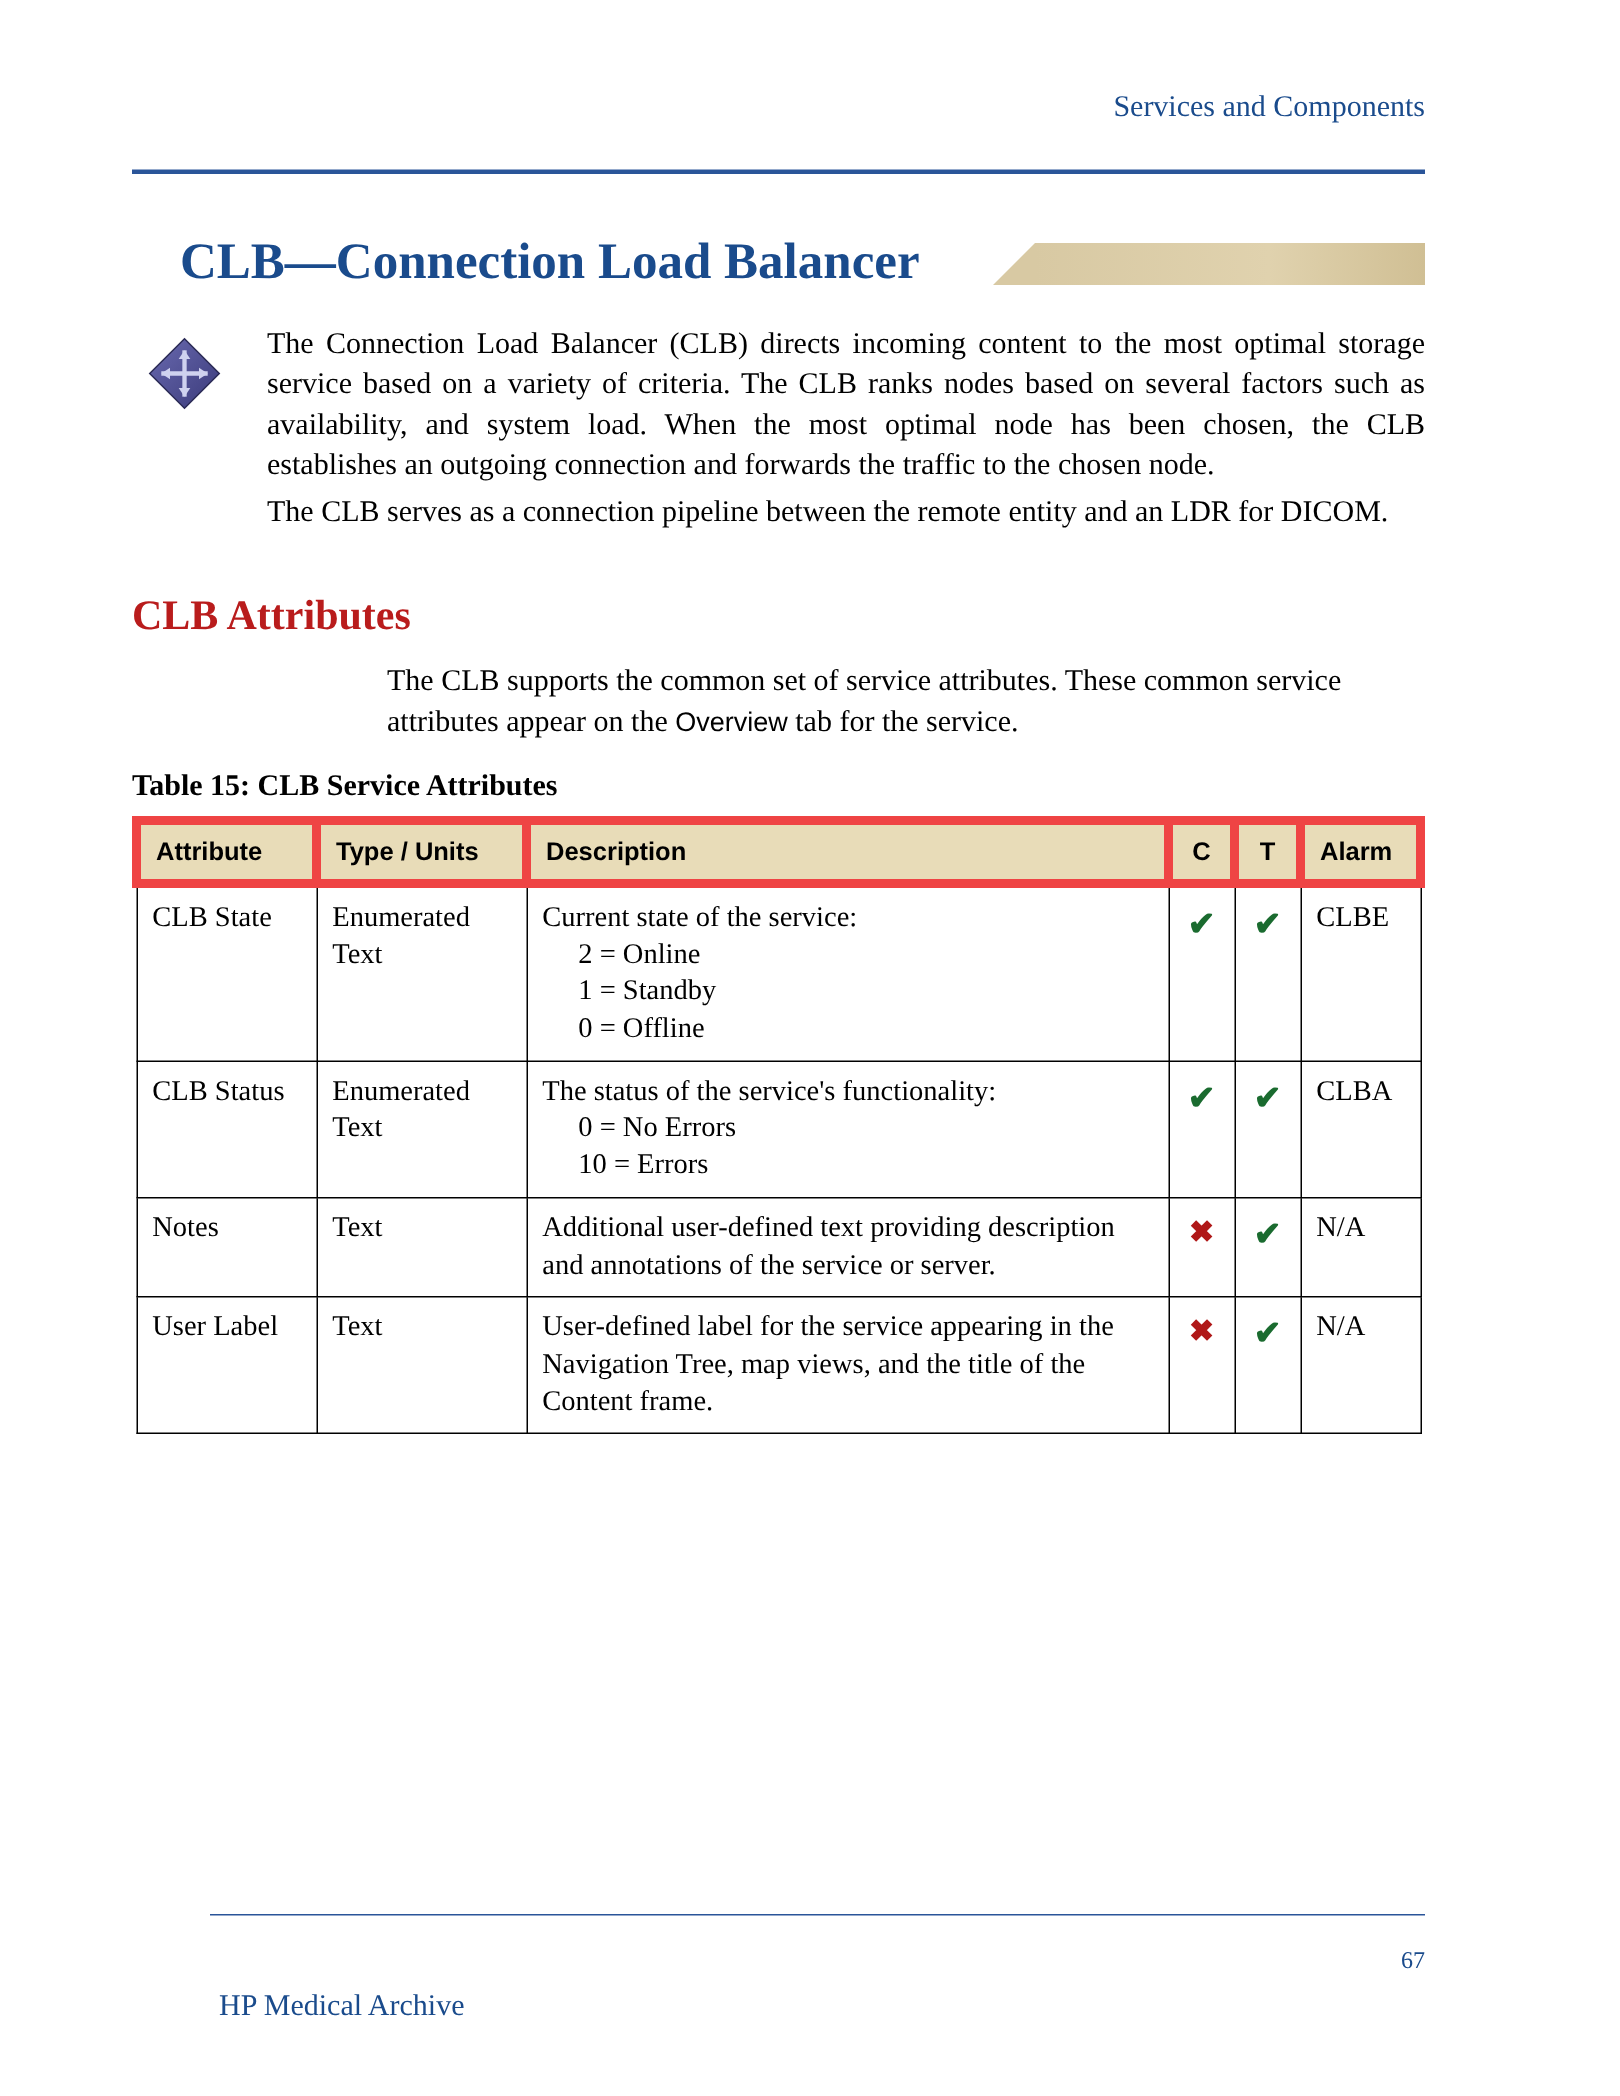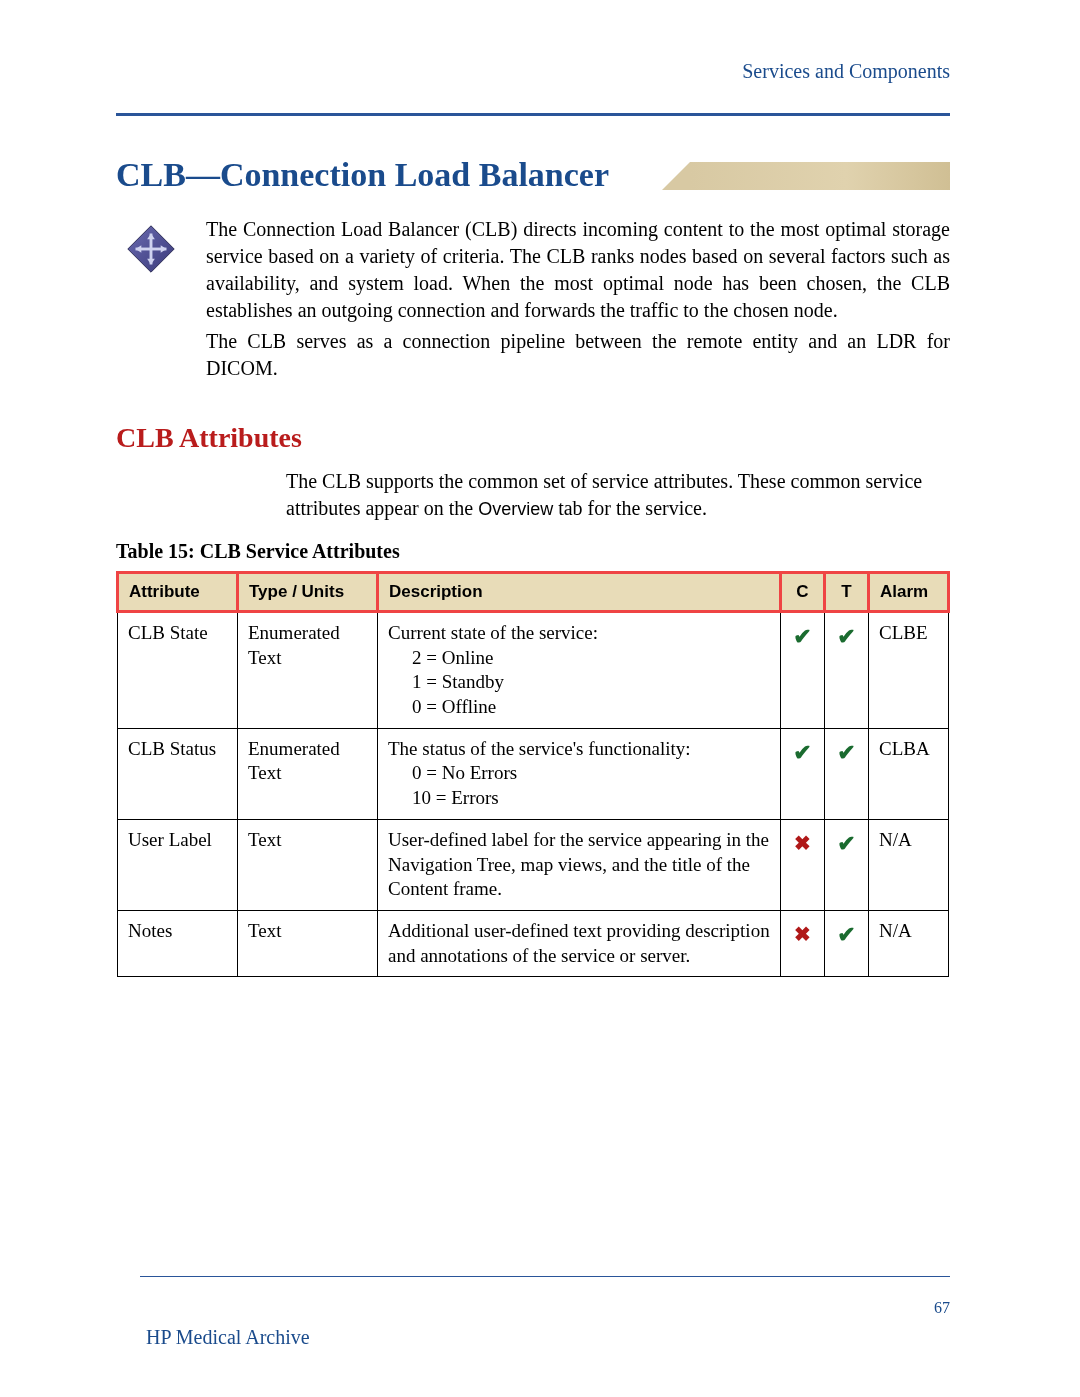--- a/index.html
+++ b/index.html
@@ -5,21 +5,21 @@
   * { box-sizing: border-box; margin: 0; padding: 0; }
   body {
     background: #fff;
     font-family: "Palatino Linotype", "Book Antiqua", Palatino, Georgia, serif;
     color: #000;
     width: 1080px;
     height: 1397px;
     position: relative;
   }
   .page {
-    padding: 60px 130px 0 116px;
+    padding: 60px 130px 0 88px;
   }
   .header-line {
     text-align: right;
     color: #1a4b8c;
     font-size: 20px;
     margin-bottom: 30px;
   }
   .top-rule {
     border-top: 3px solid #2a5599;
     margin-bottom: 40px;
@@ -43,20 +43,21 @@
     top: 0;
     border-top: 28px solid transparent;
     border-right: 28px solid #d8c9a3;
   }
   h1.title {
     position: relative;
     color: #1a4b8c;
     font-size: 34px;
     font-weight: bold;
     z-index: 1;
+    margin-left: 32px;
   }
   .intro {
     display: flex;
     gap: 20px;
     margin-bottom: 4px;
   }
   .intro-icon {
     width: 70px;
     flex: 0 0 70px;
     display: flex;
@@ -90,21 +91,21 @@
     font-size: 19px;
   }
   table.attrs th {
     background: #e8dcb8;
     color: #000;
     font-family: Arial, Helvetica, sans-serif;
     font-weight: bold;
     font-size: 17px;
     text-align: left;
     padding: 8px 10px;
-    border: 3px solid #ef4444;
+    border: 6px solid #ef4444;
     margin-top: 35px;
   }
   table.attrs th.center { text-align: center; }
   table.attrs td {
     border: 1px solid #000;
     padding: 8px 10px;
     vertical-align: top;
     line-height: 1.3;
   }
   table.attrs td.center { text-align: center; vertical-align: top; padding-top: 10px; }
@@ -212,34 +213,34 @@
         </tr>
         <tr>
           <td>CLB Status</td>
           <td>Enumerated Text</td>
           <td><span>The status of the service's functionality:</span><span class="desc-sub">0 = No Errors</span><span class="desc-sub">10 = Errors</span></td>
           <td class="center"><span class="check">✔</span></td>
           <td class="center"><span class="check">✔</span></td>
           <td>CLBA</td>
         </tr>
         <tr>
+          <td>Notes</td>
+          <td>Text</td>
+          <td><span>Additional user-defined text providing description and annotations of the service or server.</span></td>
+          <td class="center"><span class="cross">✖</span></td>
+          <td class="center"><span class="check">✔</span></td>
+          <td>N/A</td>
+        </tr>
+        <tr>
           <td>User Label</td>
           <td>Text</td>
           <td><span>User-defined label for the service appearing in the Navigation Tree, map views, and the title of the Content frame.</span></td>
           <td class="center"><span class="cross">✖</span></td>
           <td class="center"><span class="check">✔</span></td>
           <td>N/A</td>
         </tr>
-        <tr>
-          <td>Notes</td>
-          <td>Text</td>
-          <td><span>Additional user-defined text providing description and annotations of the service or server.</span></td>
-          <td class="center"><span class="cross">✖</span></td>
-          <td class="center"><span class="check">✔</span></td>
-          <td>N/A</td>
-        </tr>
       </tbody>
   </table>
 </div>
 
 <div class="bottom-rule"></div>
 <div class="pagenum">67</div>
 <div class="footer-left">HP Medical Archive</div>
 
 </body></html>

